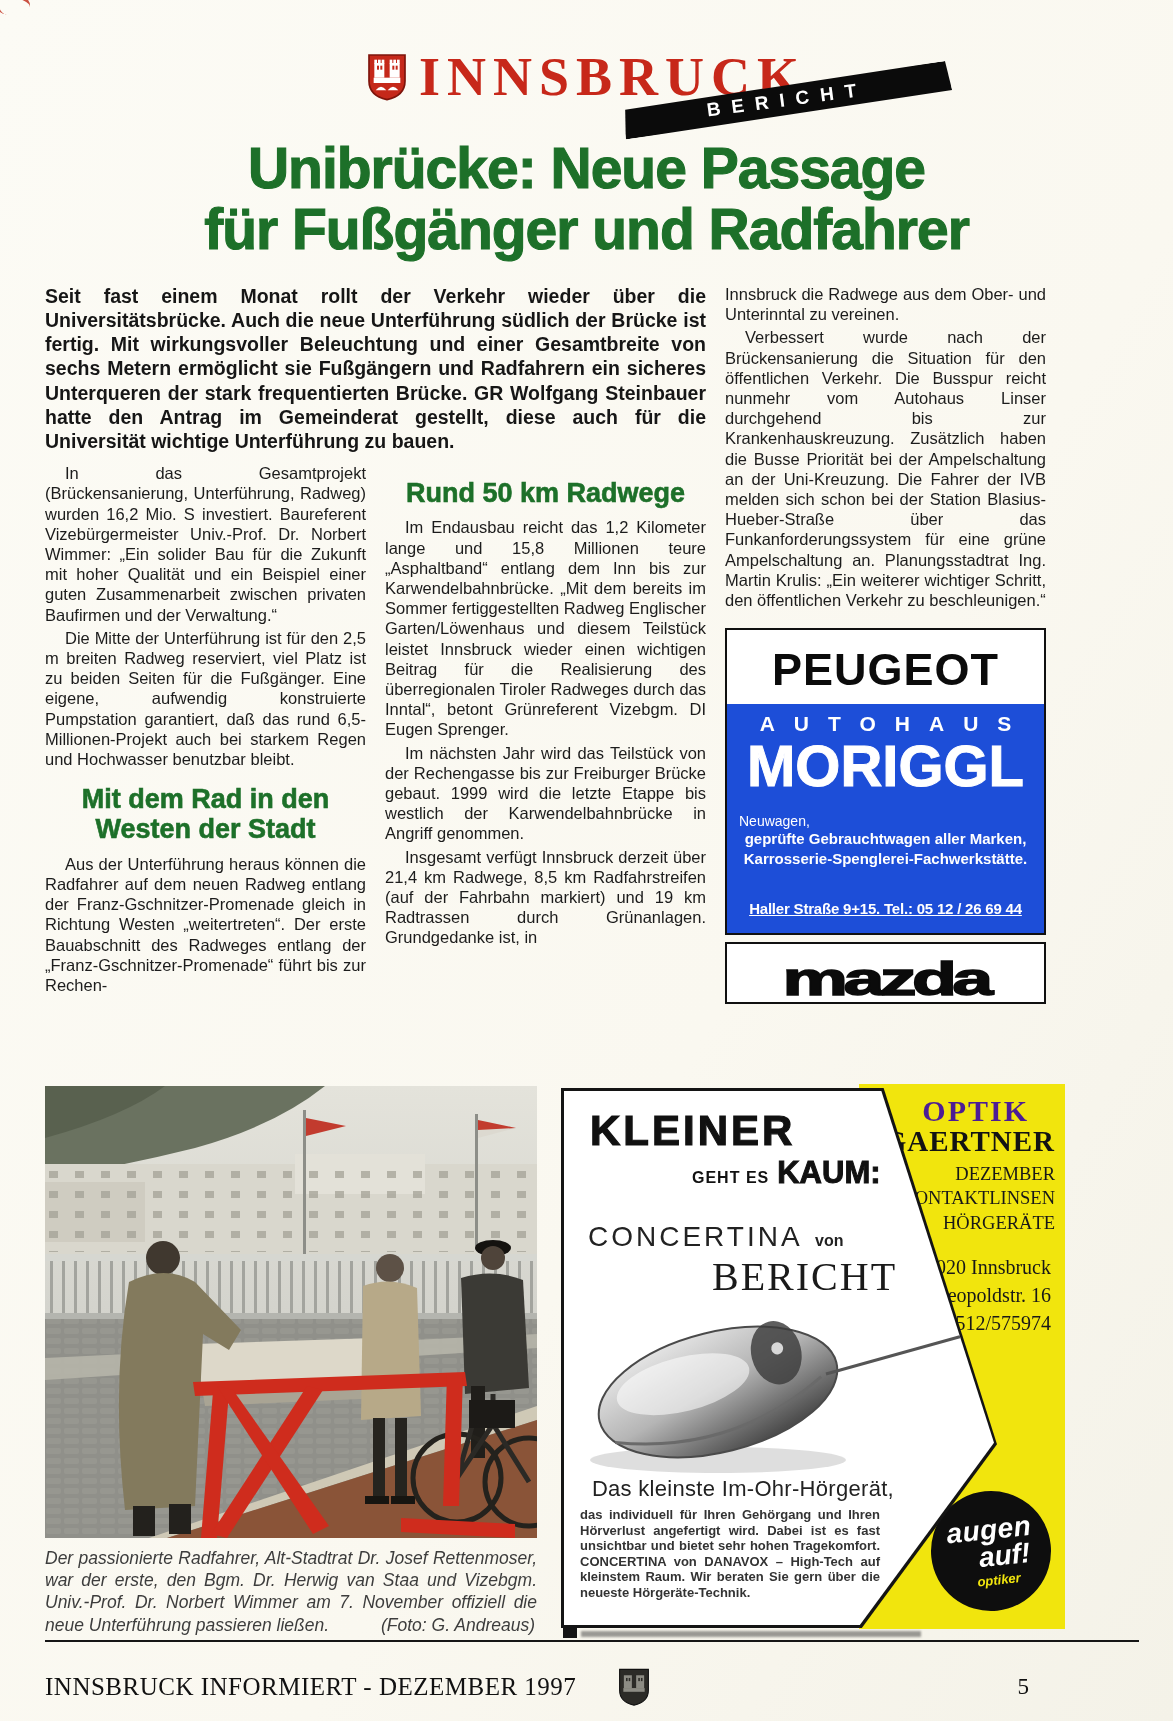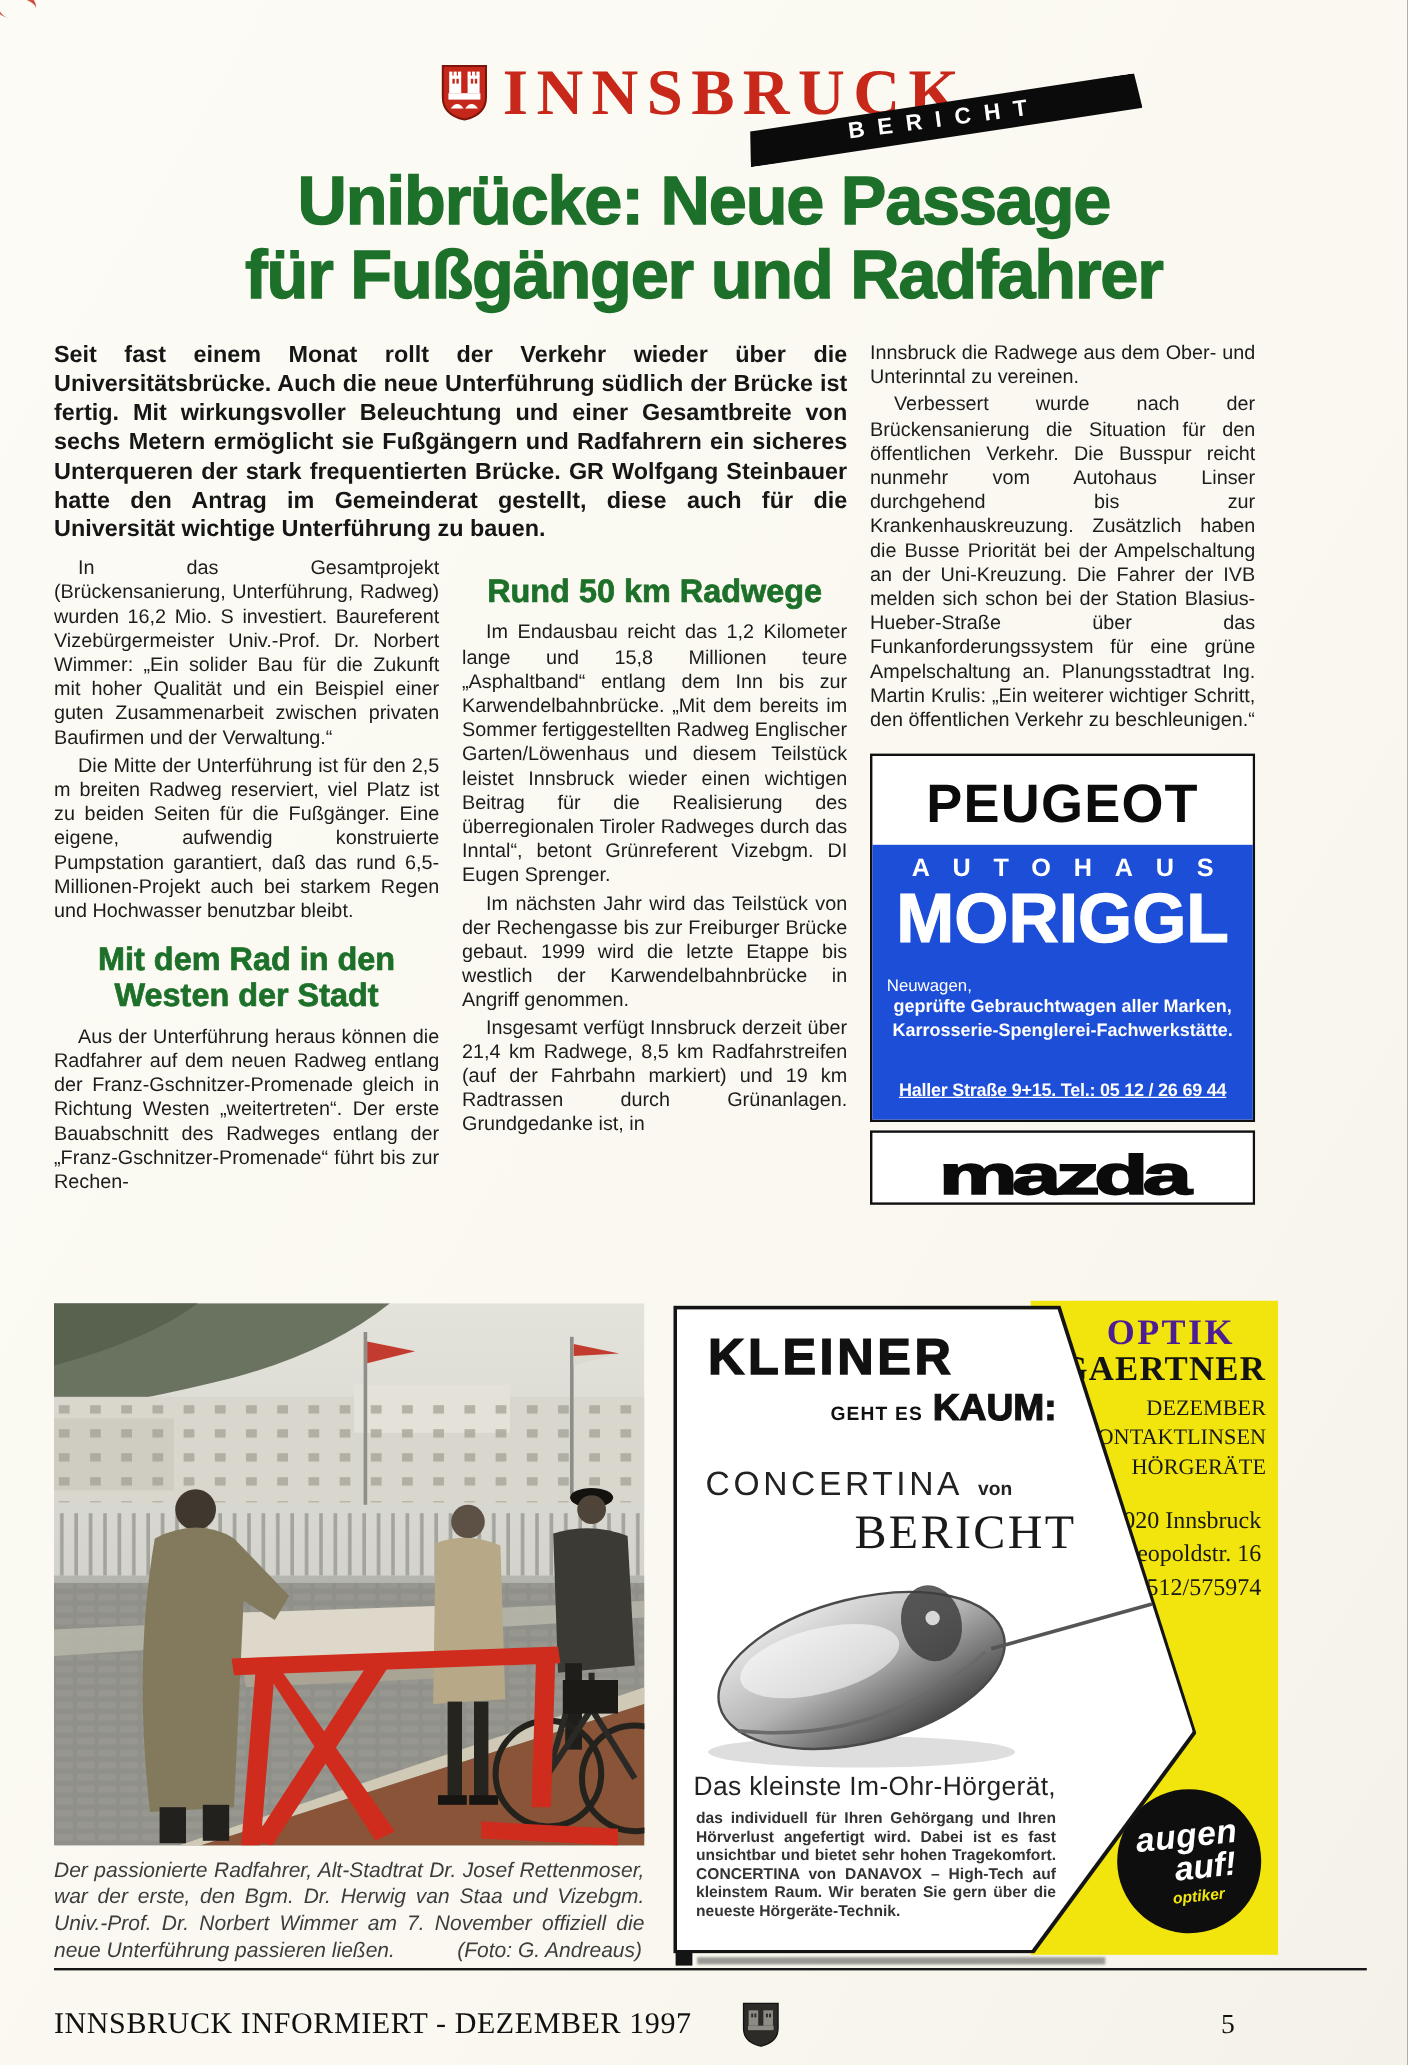--- a/index.html
+++ b/index.html
@@ -98,21 +98,21 @@
     -webkit-text-stroke:1.2px #111; color:#111; }
   .geht-row{ display:flex; align-items:baseline; gap:8px; margin:0 0 0 128px; color:#111;}
   .geht{ font-size:16px; font-weight:700; letter-spacing:1px; }
   .kaum{ font-size:31px; font-weight:700; -webkit-text-stroke:1px #111; }
   .conc-row{ margin:30px 0 0 24px; color:#222; }
   .concertina{ font-size:28px; letter-spacing:3px; }
   .von{ font-size:16px; font-weight:700; margin-left:8px; }
   .danavox-name{ font-family:"Liberation Serif", serif; font-size:40px; letter-spacing:2px;
     margin:0 0 0 148px; color:#1a1a1a; }
   .ha-svg{ display:block; margin:4px 0 0 4px; width:420px; height:172px; }
-  .ha-title{ font-size:22px; text-align:center; color:#222; margin-top:0;
+  .ha-title{ font-size:22px; text-align:right; color:#222; margin-top:0;
     letter-spacing:.3px; width:330px; }
   .ha-body{ font-size:13px; font-weight:700; color:#333; text-align:justify;
     line-height:1.2; margin:5px 14px 0 16px; width:300px; }
   
   .footer{ margin:8px 34px 0 45px; border-top:2px solid #161616; padding-top:24px;
     display:flex; align-items:center; font-family:"Liberation Serif", serif; }
   .footer-left{ font-size:25px; color:#111; letter-spacing:.5px; }
   .footer-shield{ width:32px; height:42px; margin-left:42px; }
   .footer-page{ margin-left:auto; font-size:23px; color:#111; padding-right:110px; }
 </style>

